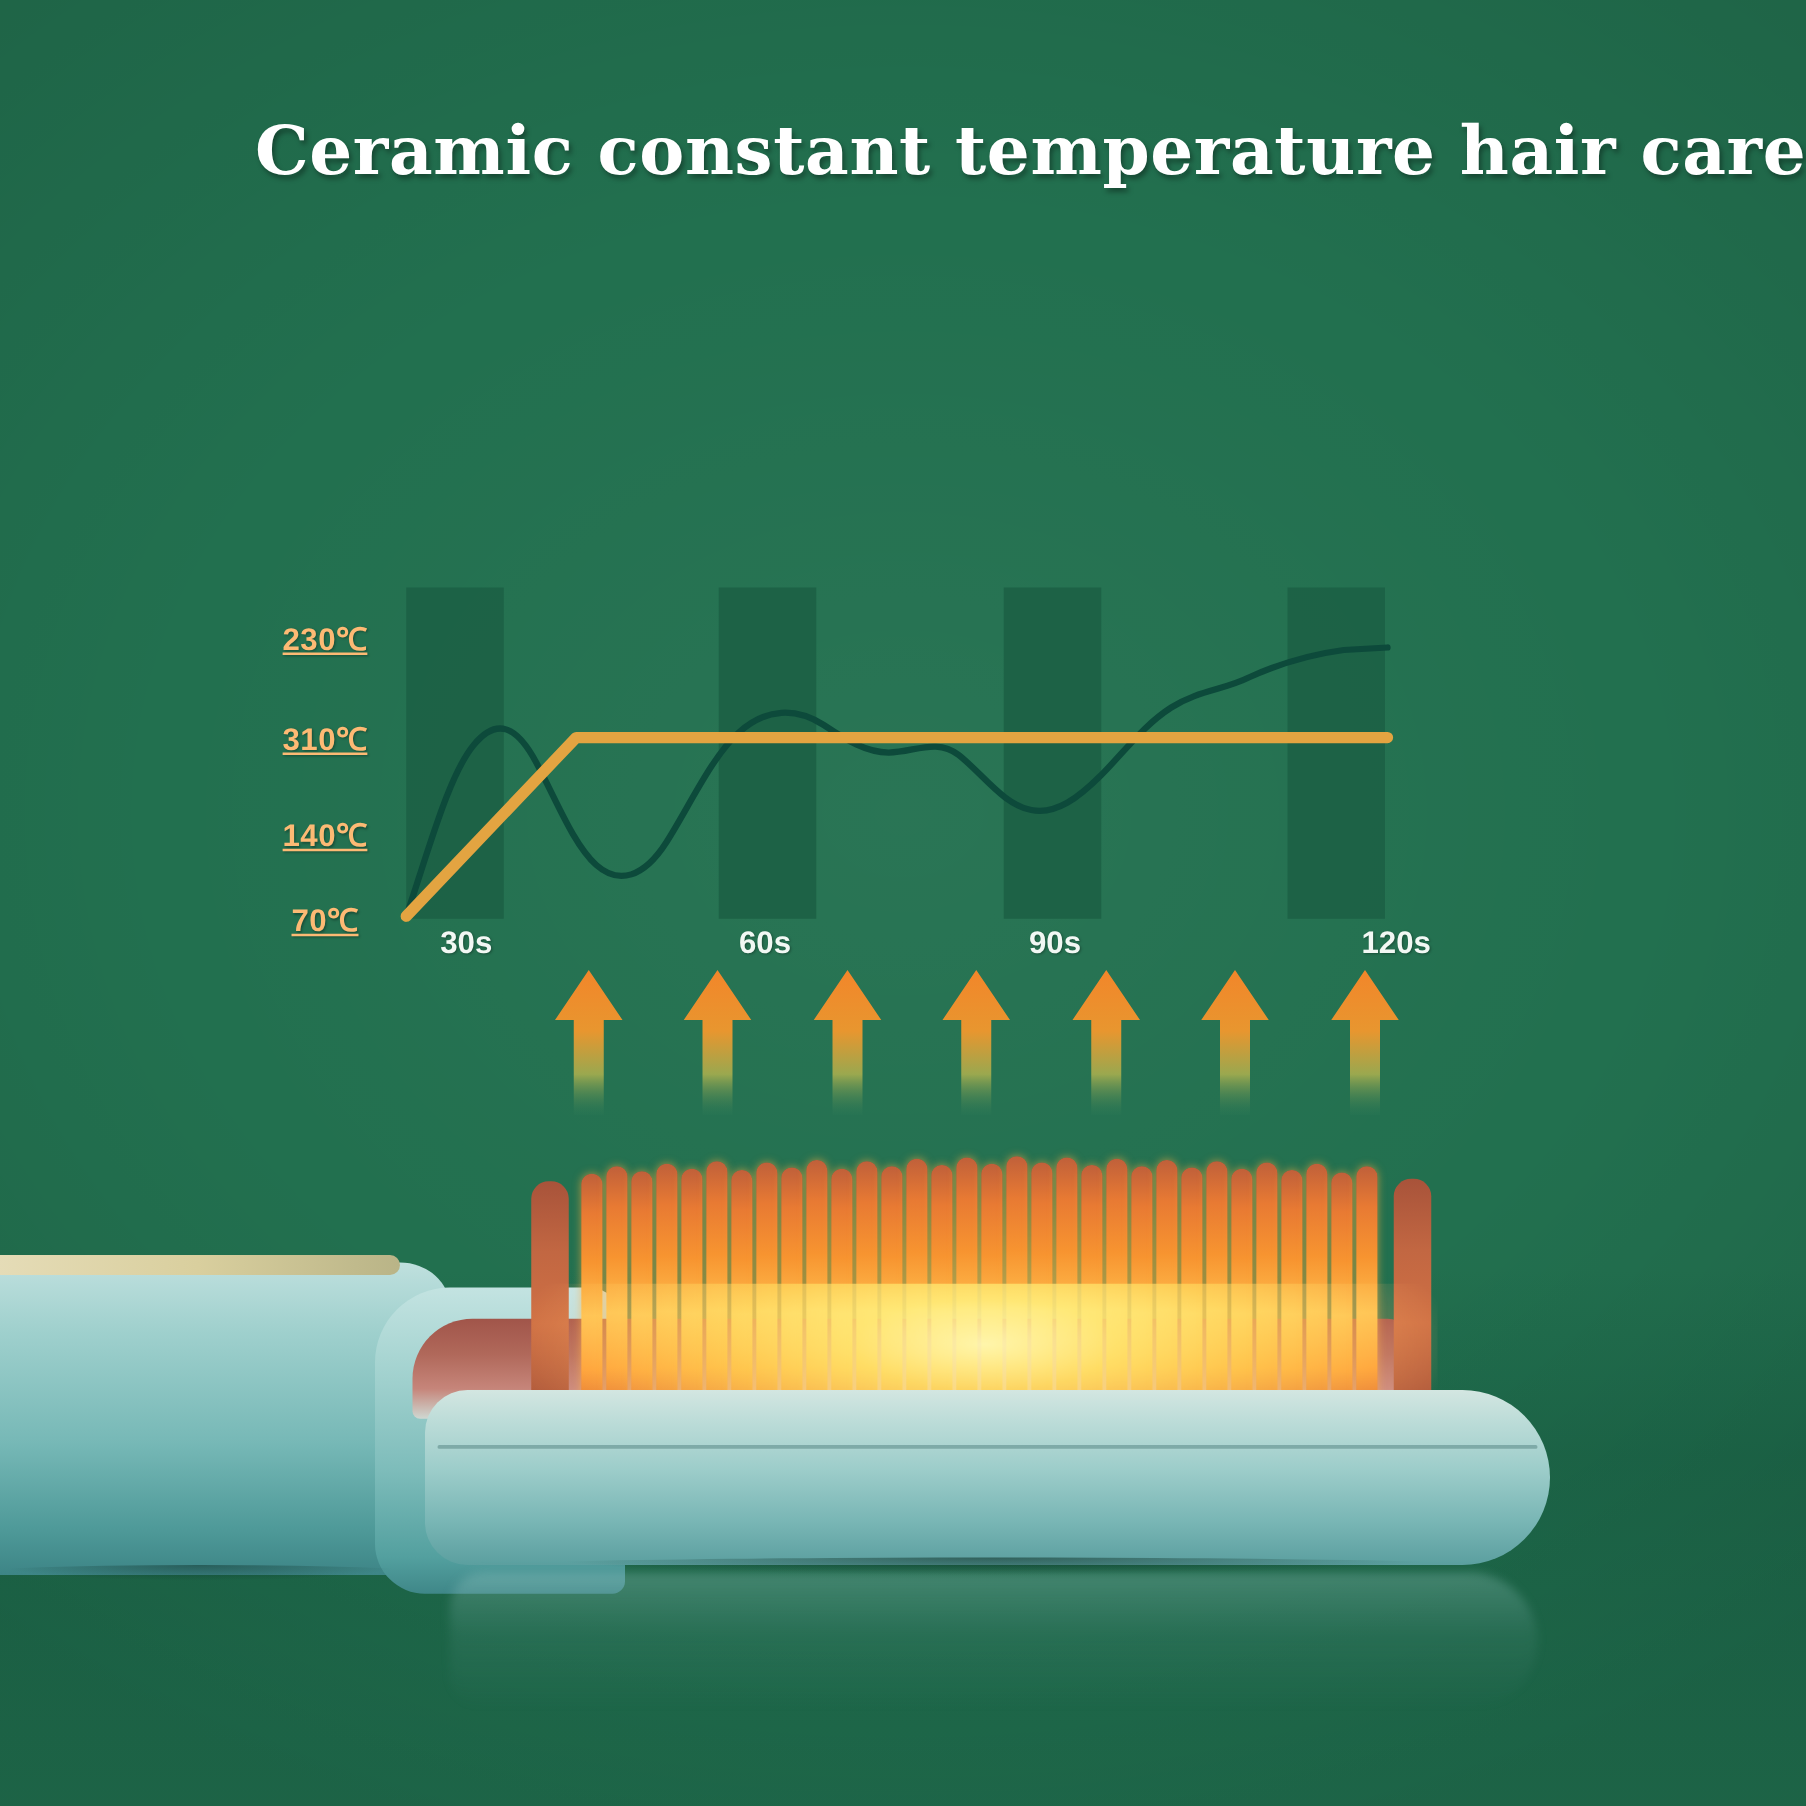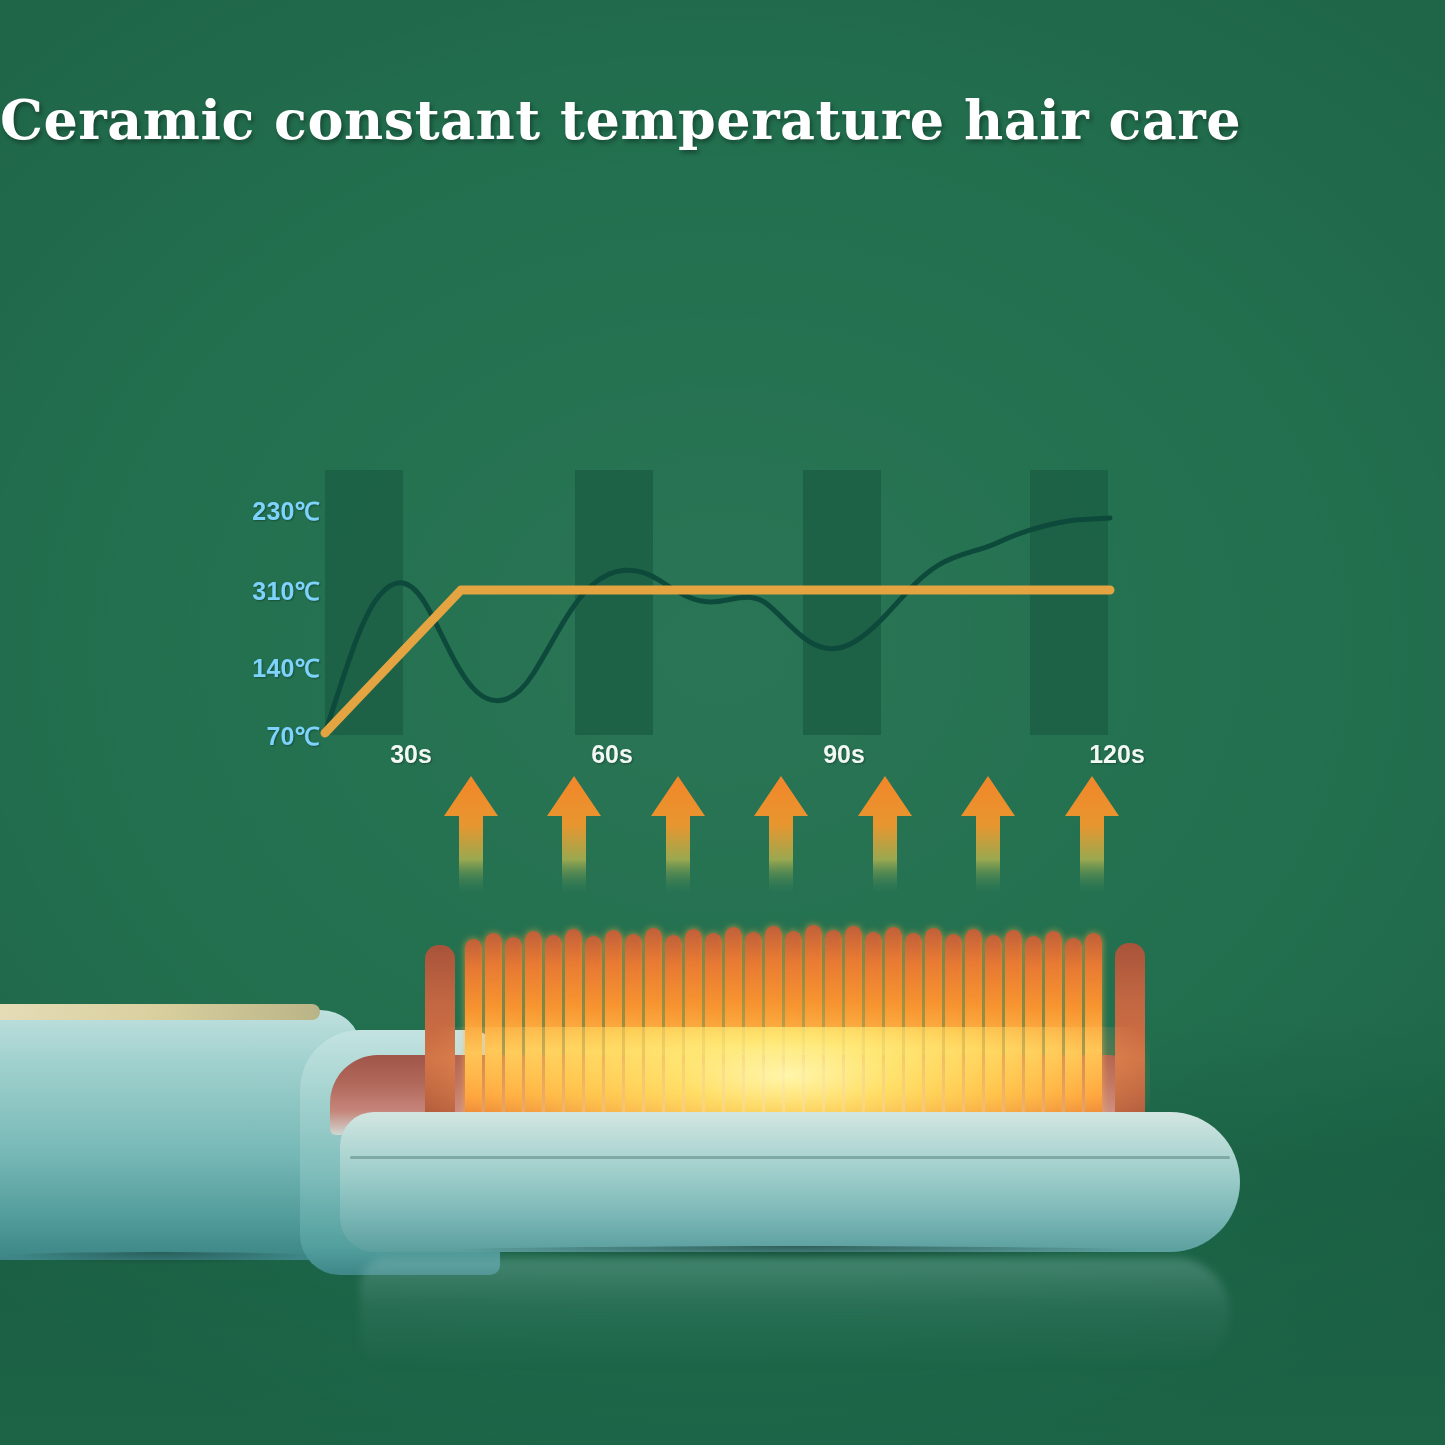--- a/index.html
+++ b/index.html
@@ -28,21 +28,21 @@
     position: absolute; inset: 0;
     background: radial-gradient(ellipse 75% 60% at 50% 45%, rgba(255,255,255,0.035) 0%, rgba(0,0,0,0.0) 55%, rgba(0,0,0,0.10) 100%);
     pointer-events: none;
   }
 
   
   #title {
     position: absolute;
     top: 88px;
     left: 0; right: 0;
-    text-align: left;
+    text-align: right;
     color: #ffffff;
     font-family: "DejaVu Serif", serif;
     font-weight: bold;
     font-size: 54px;
     letter-spacing: 0.5px;
     text-shadow: 2px 3px 4px rgba(0,0,0,0.35);
     white-space: nowrap;
   }
 
   
@@ -107,27 +107,28 @@
     position: absolute;
     left: 0; top: 0;
     width: 100%;
     height: 100%;
     overflow: visible;
   }
   .ytick {
     position: absolute;
     right: 0;
     width: 120px;
-    text-align: right;
-    color: #7dd3fc;
+    text-align: center;
+    color: #fdba74;
     font-size: 25px;
     font-weight: bold;
     letter-spacing: 0.3px;
     text-shadow: 1px 1px 2px rgba(0,0,0,0.3);
     transform: translateY(-50%);
+    text-decoration: underline;
   }
   #yaxis {
     position: absolute;
     left: 0;
     top: 0;
     width: 120px;
     height: 330px;
   }
   .xtick {
     position: absolute;
@@ -344,21 +345,21 @@
                  C 574,132 590,110 612,96
                  C 634,82 654,82 674,72
                  C 696,62 720,54 750,50
                  L 785,48" fill="none" stroke="#0d4a3b" stroke-width="5" stroke-linecap="round" stroke-linejoin="round"></path>
 
         <path d="M 0,263 L 136,120 L 785,120" fill="none" stroke="#e3a441" stroke-width="9" stroke-linecap="round" stroke-linejoin="round"></path>
       </svg>
     </div>
 
     <div id="xaxis">
-      <div class="xtick" style="left:48px;margin-left:38px;">30s</div>
+      <div class="xtick" style="left:48px;">30s</div>
       <div class="xtick" style="left:287px;">60s</div>
       <div class="xtick" style="left:519px;">90s</div>
       <div class="xtick" style="left:792px;">120s</div>
     </div>
   </div>
 
   <div id="arrows">
     <div class="heat-arrow" style="left:0px;">
       <svg viewBox="0 0 62 118" width="62" height="118">
           <defs>

